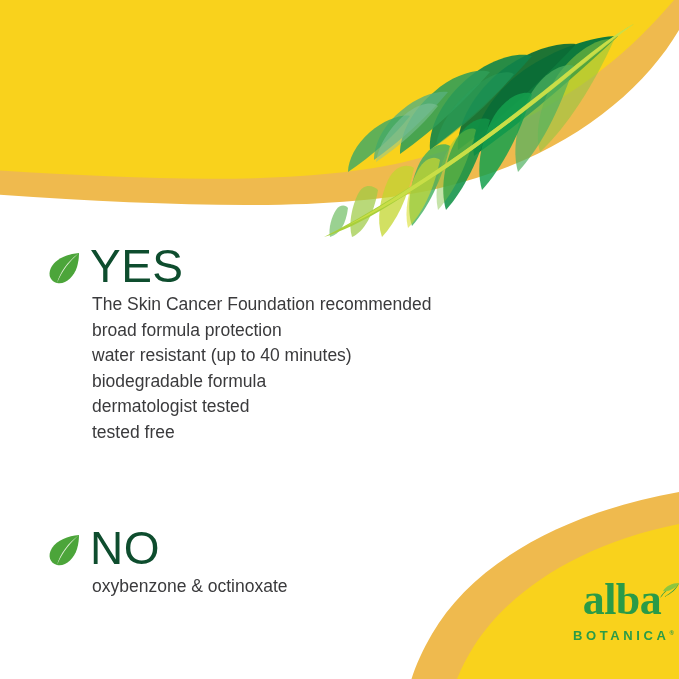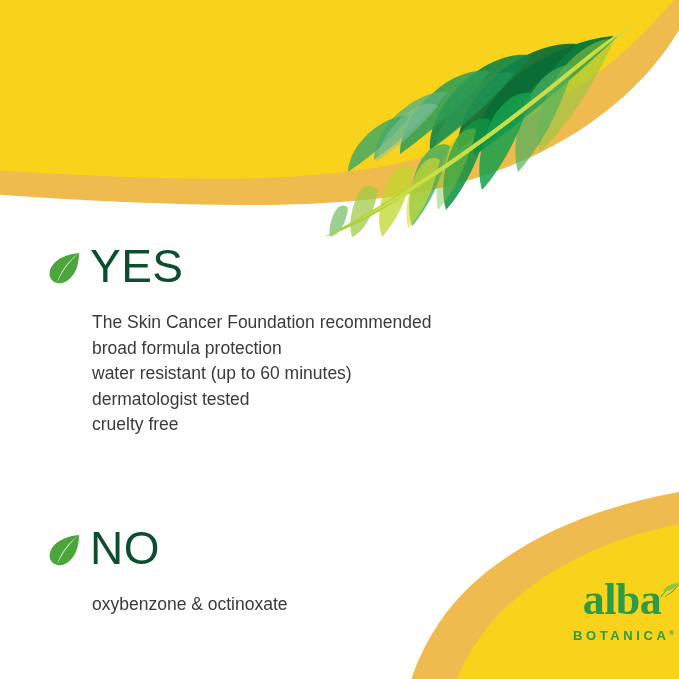--- a/index.html
+++ b/index.html
@@ -67,21 +67,21 @@
     font-family: "Liberation Sans", sans-serif;
     font-size: 46px;
     font-weight: 400;
     letter-spacing: 0.5px;
     line-height: 1;
     color: #0e4d2e;
   }
 
   .bullet-list {
     list-style: none;
-    margin-top: 18px;
+    margin-top: 0;
     padding-left: 46px;
   }
 
   .bullet-list li {
     font-family: "Liberation Sans", sans-serif;
     font-size: 17.5px;
     font-weight: 300;
     line-height: 25.5px;
     color: #3a3a3c;
     white-space: nowrap;
@@ -209,23 +209,24 @@
     <div class="section-head">
       <svg class="head-leaf-icon" viewBox="0 0 36 36" aria-hidden="true">
         <path d="M33 3 C22 4, 11 8, 6 16 C1 24, 4 31, 11 33 C19 35, 28 27, 31 17 C32.5 12, 33 7, 33 3 Z" fill="#4ca53a"></path>
         <path d="M33 3 C25 10, 17 19, 11 33 C14 22, 22 11, 33 3 Z" fill="#eaf3df" opacity="0.95"></path>
       </svg>
       <span class="head-label">YES</span>
     </div>
     <ul class="bullet-list">
       <li>The Skin Cancer Foundation recommended</li>
       <li>broad formula protection</li>
-      <li>water resistant (up to 60 minutes)</li>
+      <li>water resistant (up to 40 minutes)</li>
+      <li>biodegradable formula</li>
       <li>dermatologist tested</li>
-      <li>cruelty free</li>
+      <li>tested free</li>
     </ul>
   </div>
 
   <div class="section section-no">
     <div class="section-head">
       <svg class="head-leaf-icon" viewBox="0 0 36 36" aria-hidden="true">
         <path d="M33 3 C22 4, 11 8, 6 16 C1 24, 4 31, 11 33 C19 35, 28 27, 31 17 C32.5 12, 33 7, 33 3 Z" fill="#4ca53a"></path>
         <path d="M33 3 C25 10, 17 19, 11 33 C14 22, 22 11, 33 3 Z" fill="#eaf3df" opacity="0.95"></path>
       </svg>
       <span class="head-label">NO</span>

